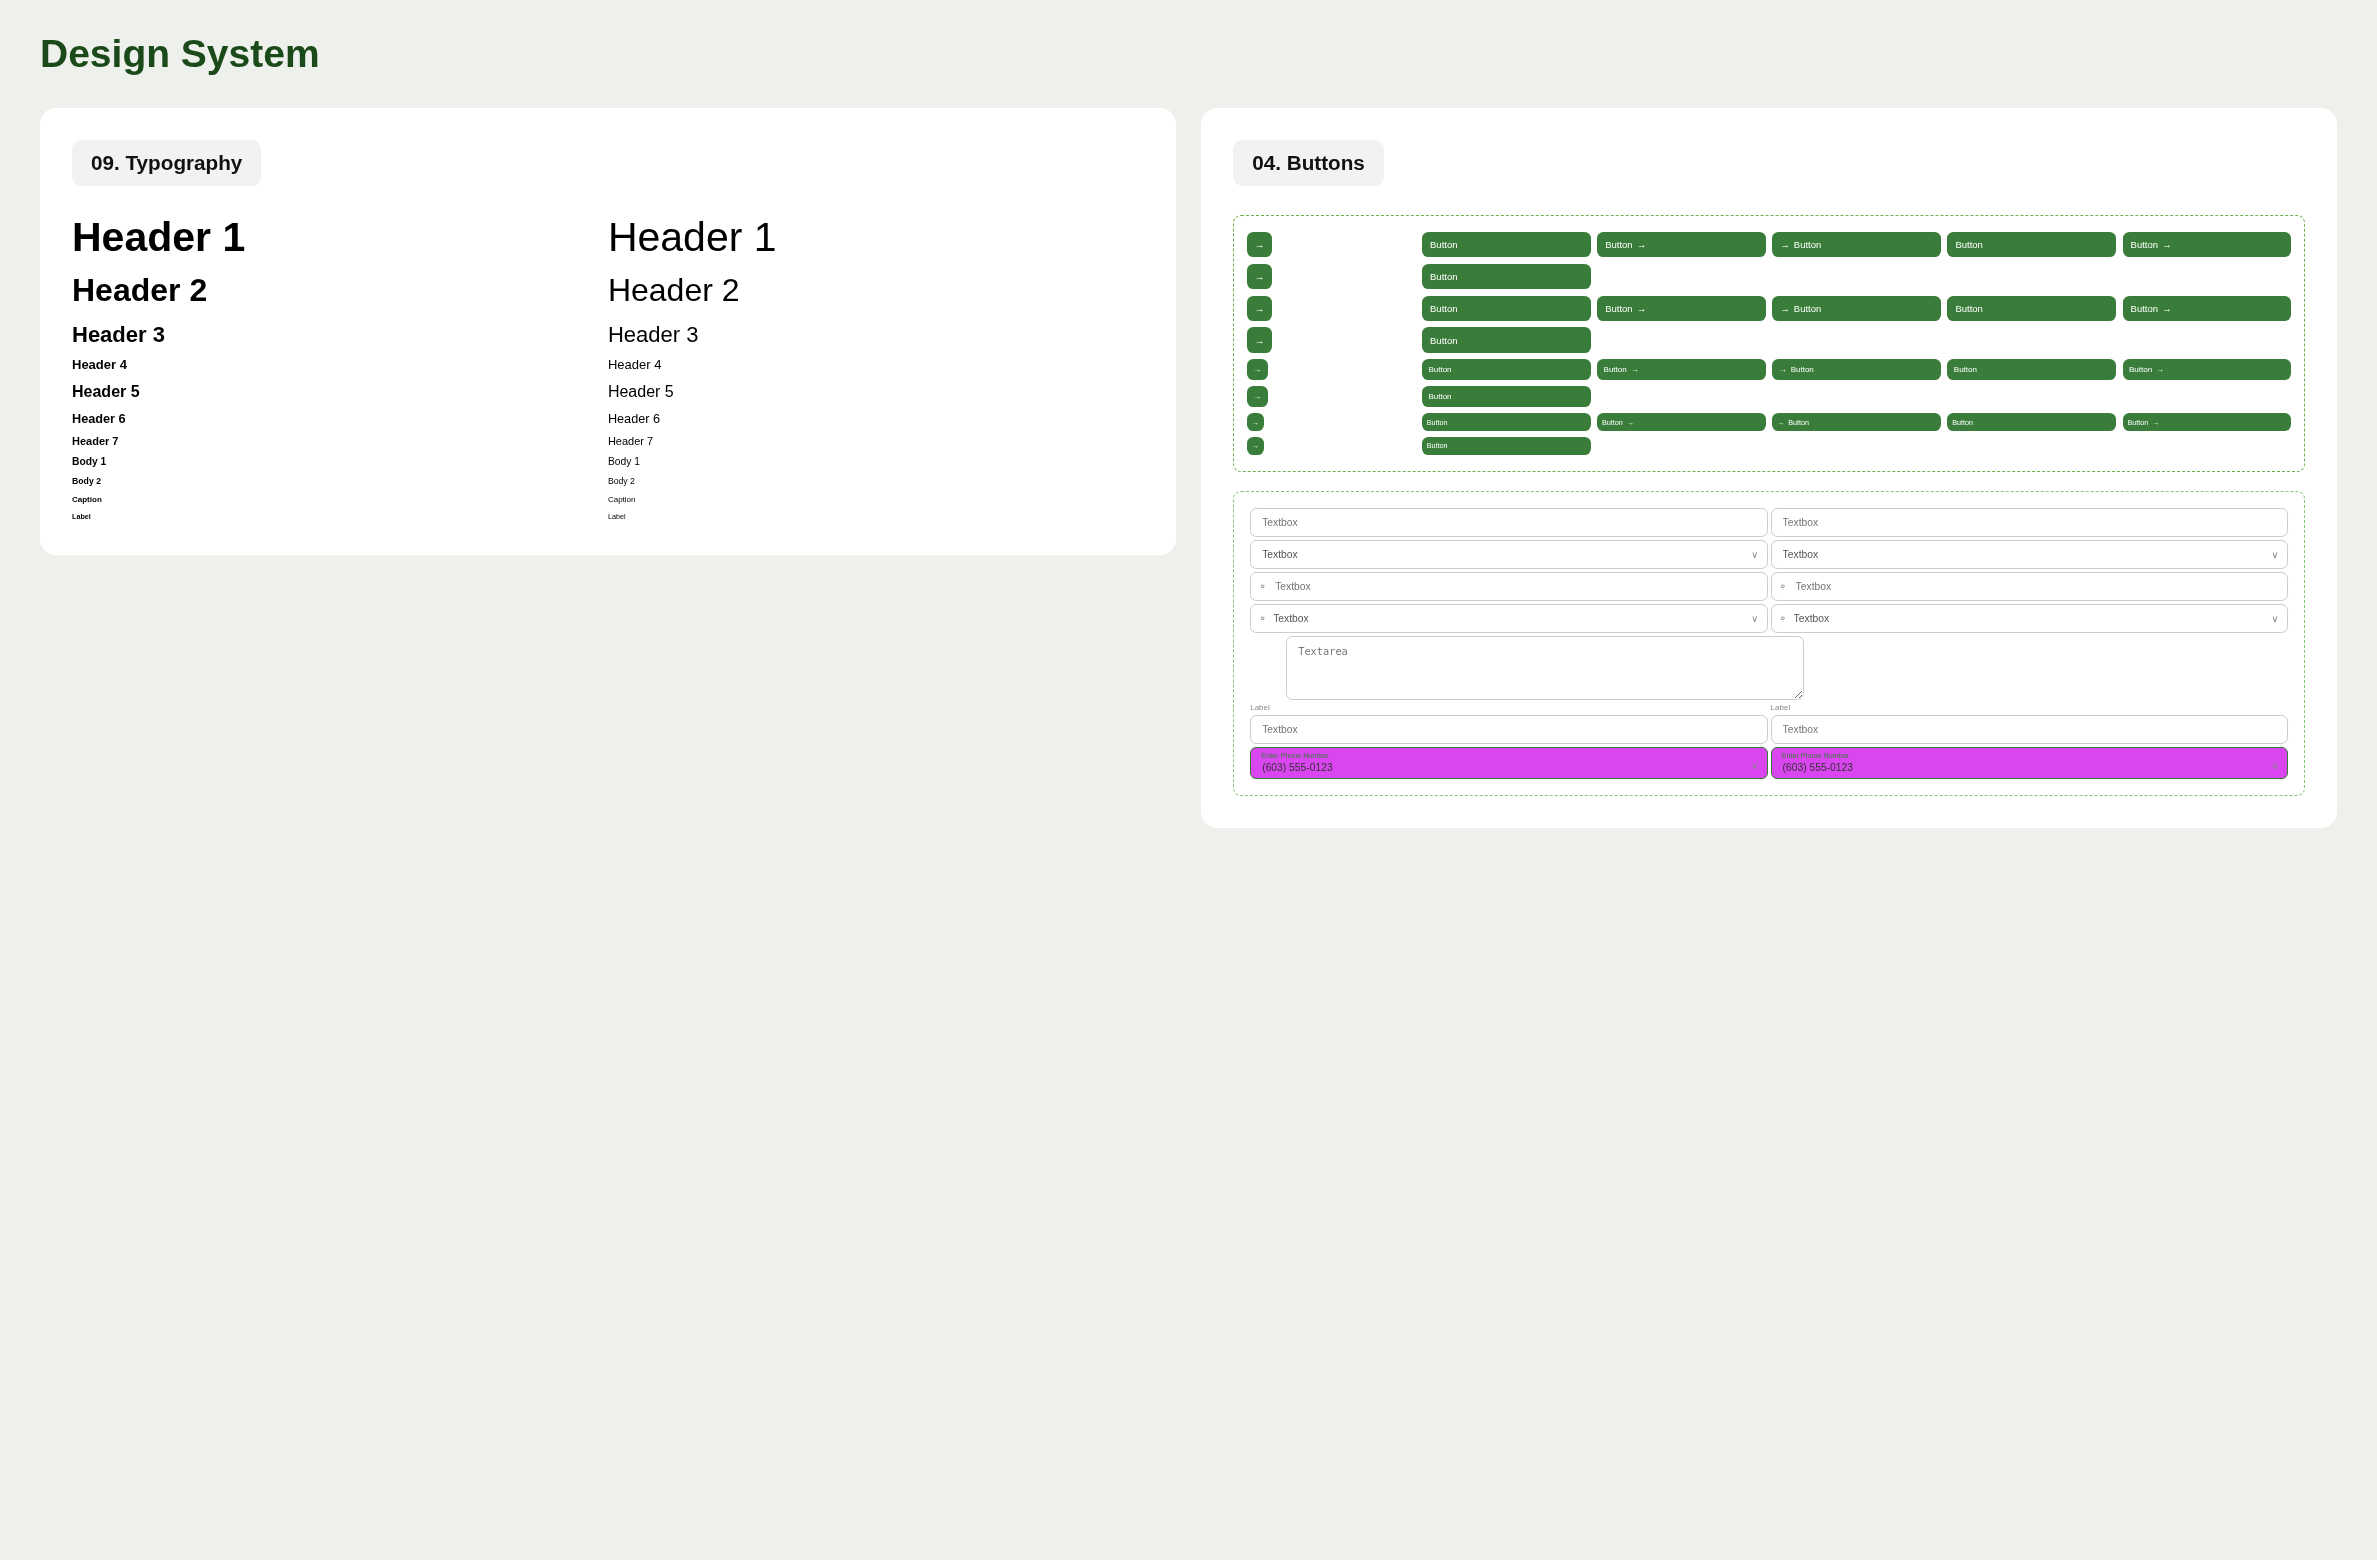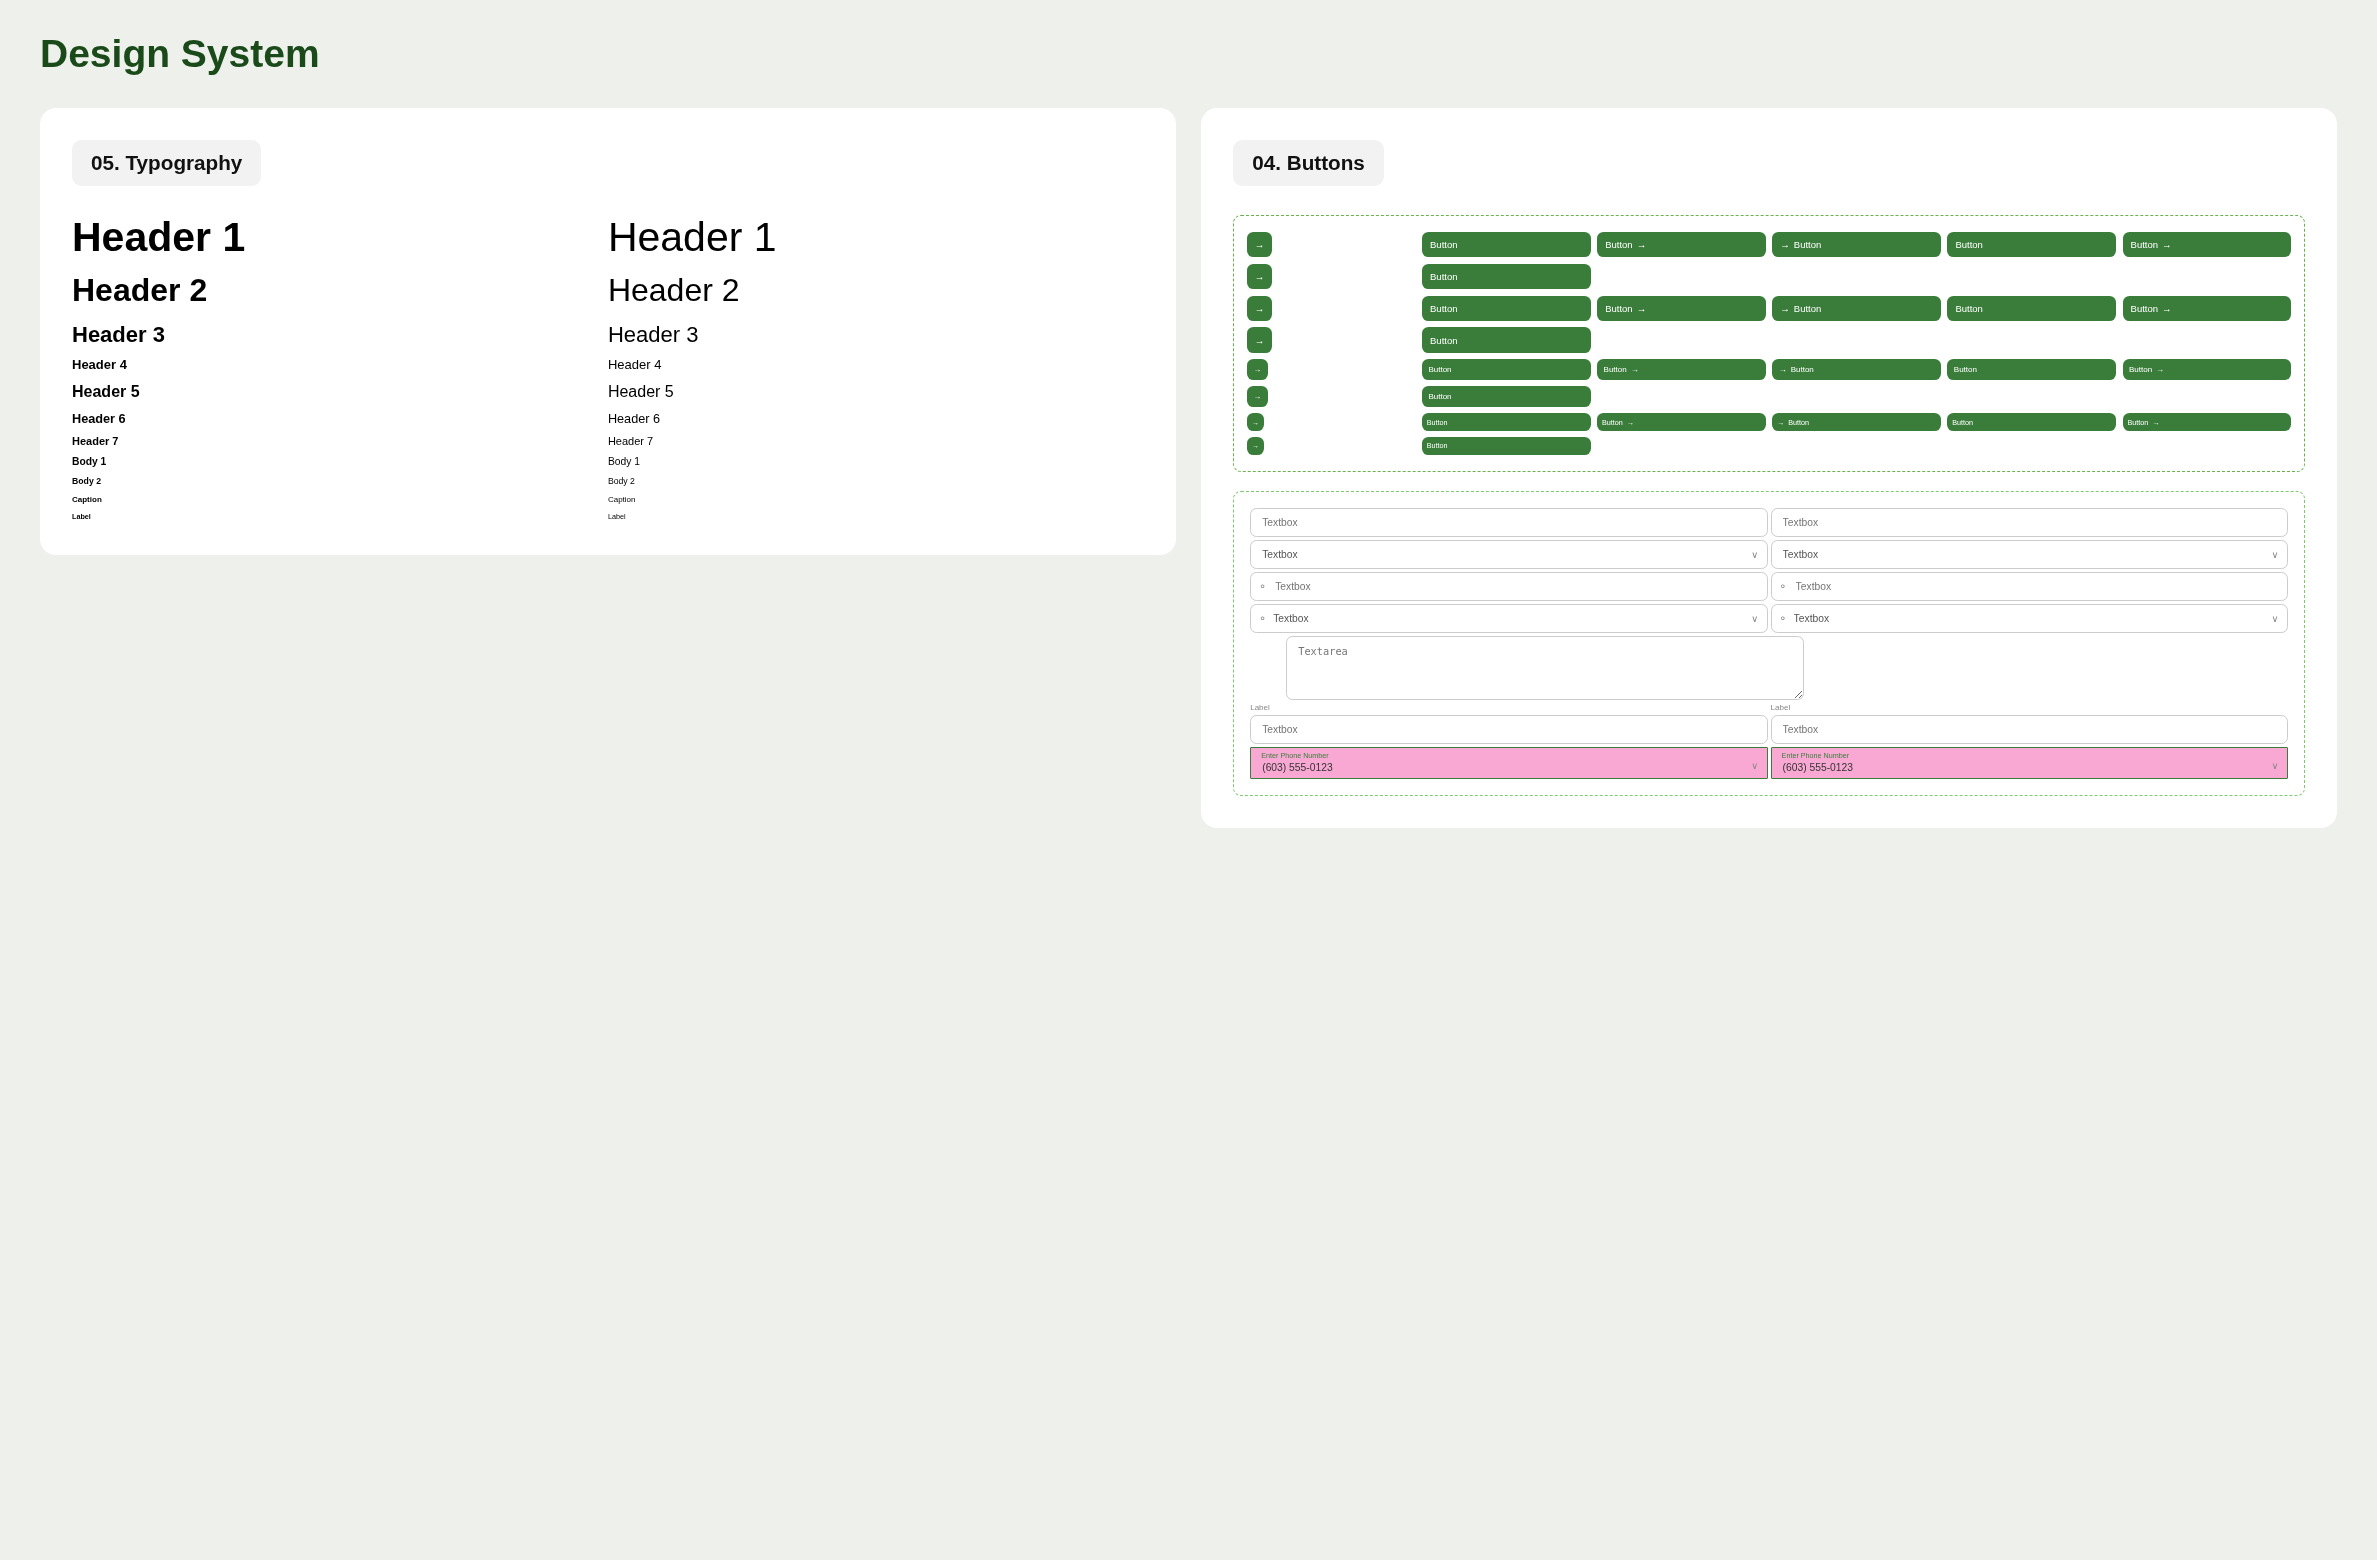--- a/index.html
+++ b/index.html
@@ -185,44 +185,44 @@
     .phone-label {
       font-size: 7.2px;
       color: #3a7d3a;
       position: absolute;
       top: 4px;
       left: 11px;
     }
     .phone-input-field {
       width: 100%;
       border: 1.2px solid #3a7d3a;
-      border-radius: 1px;
+      border-radius: 6px;
       padding: 14.3px 24px 4.8px 11px;
       font-size: 10.3px;
       color: #333;
-      background: #f9a8d4;
+      background: #d946ef;
       outline: none;
     }
     .phone-chevron {
       position: absolute;
       right: 9.5px;
       bottom: 8px;
       font-size: 9.5px;
       color: #888;
     }
   </style>
 </head>
 <body>
 
 <h1 class="page-title">Design System</h1>
 
 <div class="cards-row">
 
   <div class="card">
-    <div class="section-badge">05. Typography</div>
+    <div class="section-badge">09. Typography</div>
     <div class="typo-grid">
 
       <div class="typo-h1 typo-label-bold">Header 1</div>
       <div class="typo-h1 typo-label-regular">Header 1</div>
 
       <div class="typo-h2 typo-label-bold">Header 2</div>
       <div class="typo-h2 typo-label-regular">Header 2</div>
 
       <div class="typo-h3 typo-label-bold">Header 3</div>
       <div class="typo-h3 typo-label-regular">Header 3</div>

